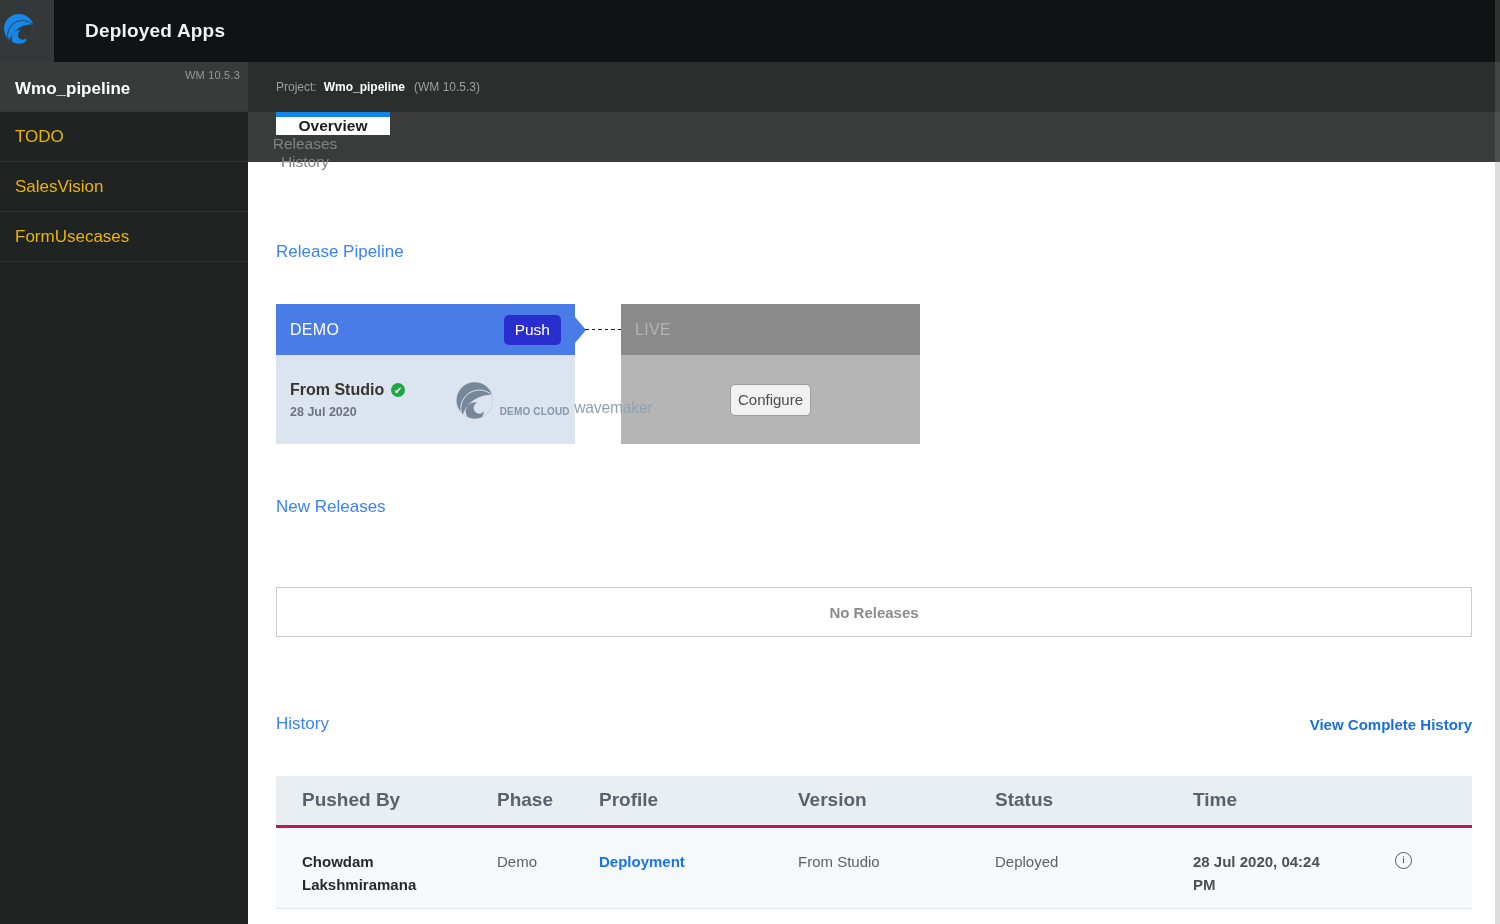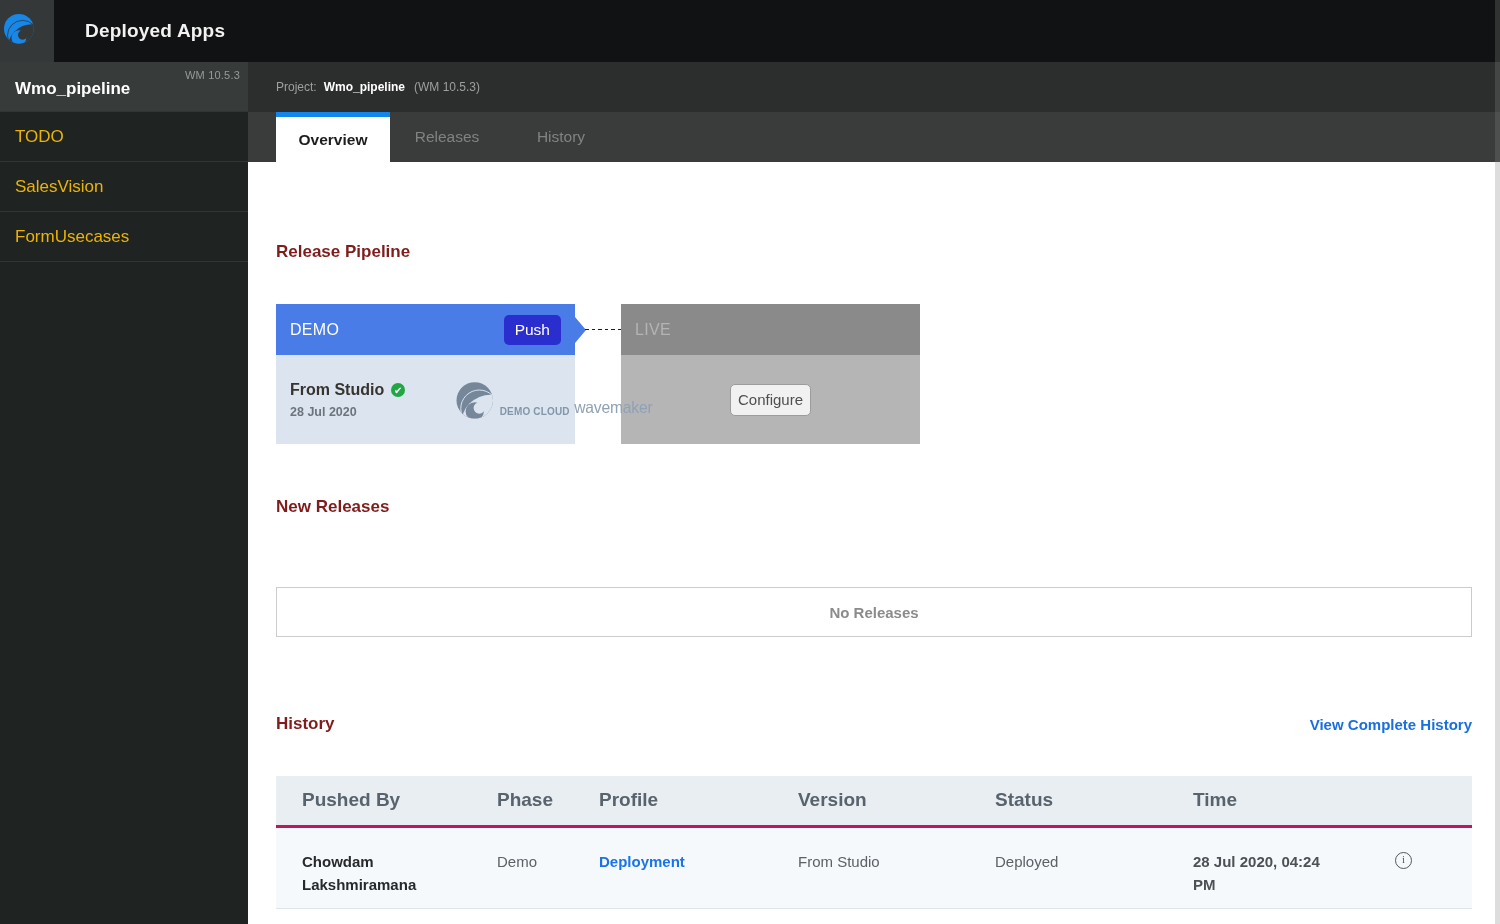--- a/index.html
+++ b/index.html
@@ -18,26 +18,26 @@
   .sidebar { position:absolute; left:0; top:62px; width:248px; height:862px; background:#1f2322; }
   .side-item { position:relative; height:50px; border-bottom:1px solid #313534; color:#eab308; font-size:17px; display:flex; align-items:center; padding-left:15px; cursor:pointer; }
   .side-item.active { background:#373b3a; color:#ffffff; font-weight:700; padding-top:5px; }
   .side-item .wm-version { position:absolute; top:7px; right:8px; font-size:11px; font-weight:400; color:#979a98; letter-spacing:0.2px; }
   
   .main { position:absolute; left:248px; top:62px; width:1252px; height:862px; background:#ffffff; }
   .project-bar { height:50px; background:#2c2d2d; display:flex; align-items:center; padding-left:28px; font-size:12px; }
   .project-bar .p-label { color:#9d9fa0; }
   .project-bar .p-name { color:#ffffff; font-weight:700; margin-left:7px; }
   .project-bar .p-version { color:#9d9fa0; margin-left:9px; }
-  .tabbar { height:50px; background:#3a3b3b; display:flex; }
+  .tabbar { height:50px; background:#3a3b3b; display:flex;flex-direction:column; }
   .tab:first-child { margin-left:28px; } .tab { width:114px; height:50px; display:flex; align-items:center; justify-content:center; font-size:15.5px; color:#818382; cursor:pointer; }
   .tab.active { background:#ffffff; color:#1d1d1d; font-weight:700; border-top:5px solid #1386ec; }
   
   .content { padding:0 28px; }
-  .section-title { font-size:17px; font-weight:700; color:#7f1d1d; }
+  .section-title { font-size:17px; font-weight:400; color:#3b82f6; }
   .rp-title { padding-top:80px; }
   
   .pipeline { margin-top:42px; height:140px; display:flex; position:relative; }
   .stage-card { width:299px; height:140px; flex:0 0 auto; }
   .stage-head { height:51px; display:flex; align-items:center; padding:0 14px; }
   .stage-head .stage-name { font-size:16px; letter-spacing:0.3px; }
   .demo-card .stage-head { background:#4a7ce8; }
   .demo-card .stage-name { color:#ffffff; }
   .push-btn { margin-left:auto; background:#2b2ecf; color:#ffffff; font-size:15.5px; font-weight:400; border:none; border-radius:5px; padding:6px 11px; cursor:pointer; font-family:inherit; }
   .demo-card .stage-body { height:89px; background:#dbe4ef; position:relative; }

